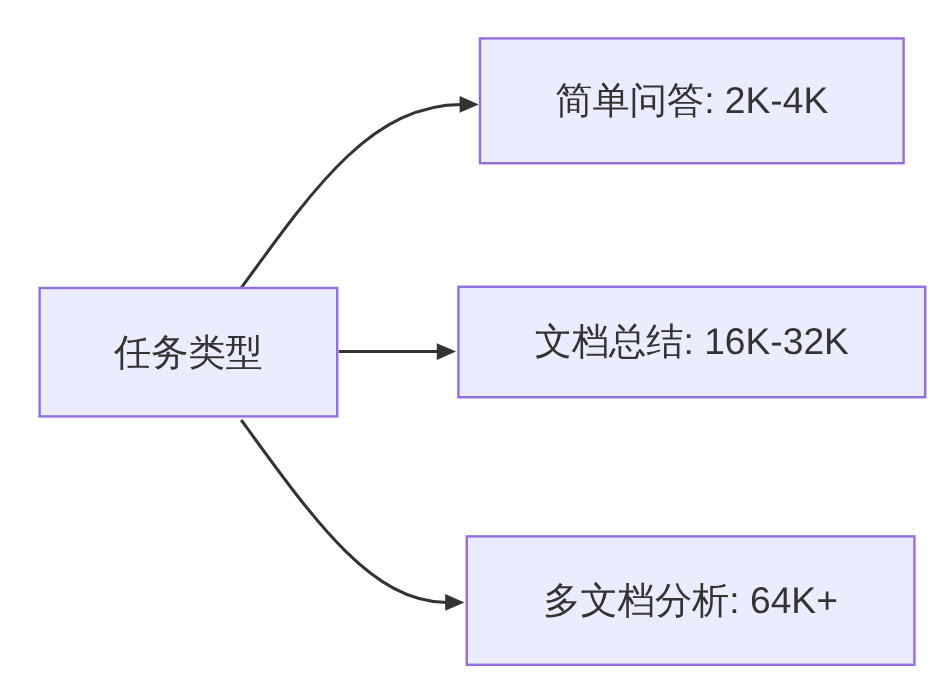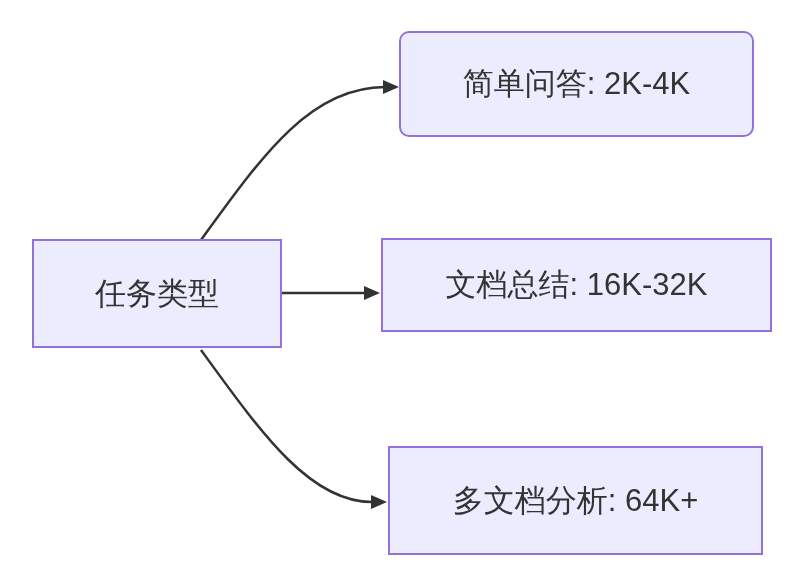--- a/index.html
+++ b/index.html
@@ -50,21 +50,20 @@
     top: 239px;
     width: 250px;
     height: 109px;
     text-align: center;
   }
   .node-simple-qa {
     left: 399px;
     top: 31px;
     width: 355px;
     height: 106px;
-    border-radius: 10px;
   }
   .node-doc-summary {
     left: 381px;
     top: 238px;
     width: 391px;
     height: 94px;
   }
   .node-multi-doc {
     left: 388px;
     top: 446px;

